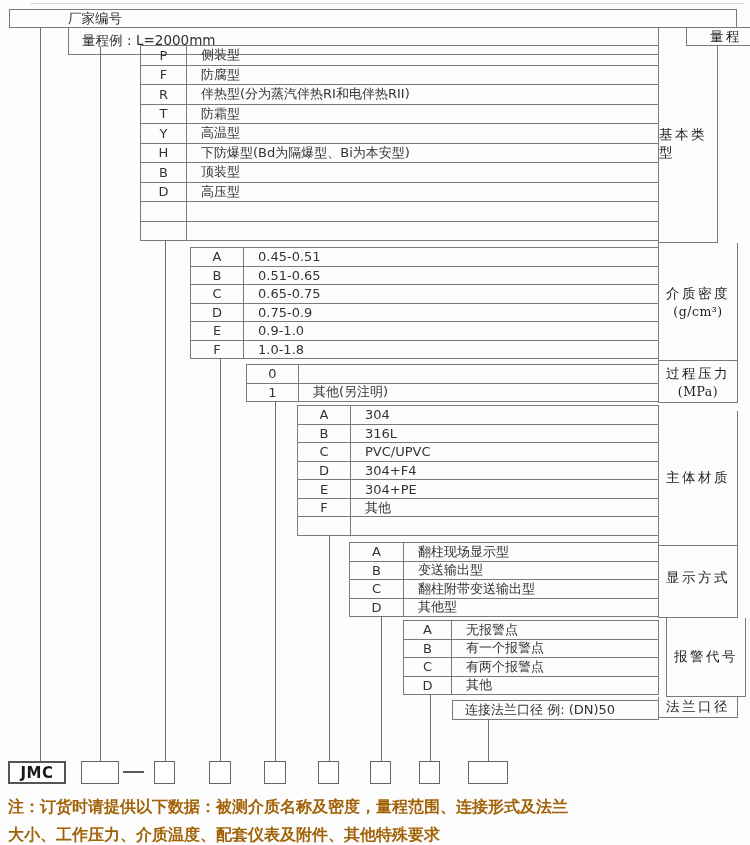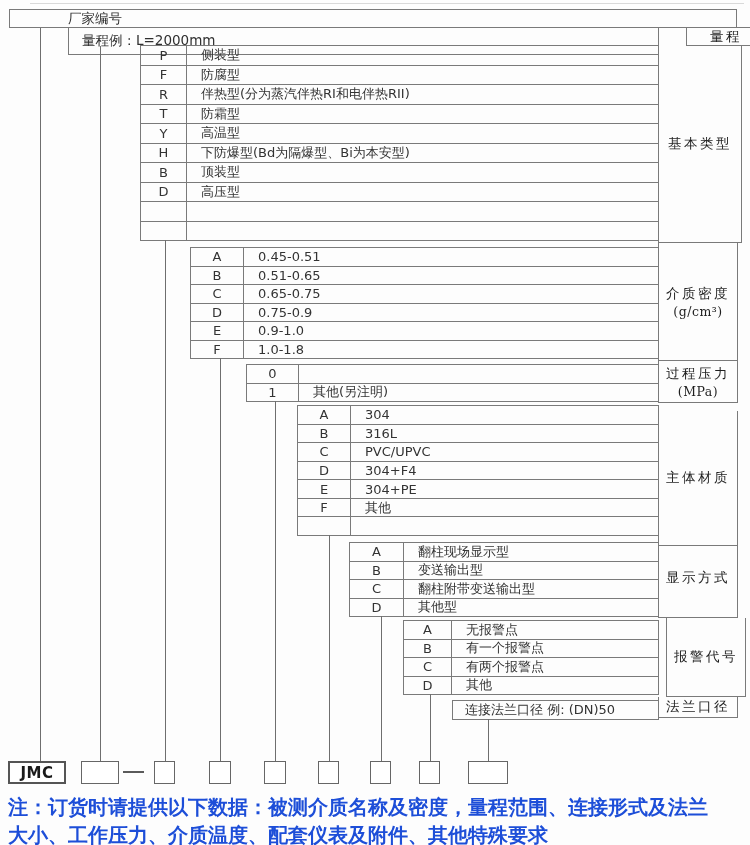--- a/index.html
+++ b/index.html
@@ -20,41 +20,41 @@
           display:flex;flex-direction:column;align-items:center;justify-content:center;
           font-family:"DejaVu Serif","Liberation Serif",serif;color:#1f1f1f;}
   .rlabel .l1{font-size:13.5px;letter-spacing:2.5px;}
   .rlabel .l2{font-size:12.5px;letter-spacing:0.5px;margin-top:1px;}
   .connector{position:absolute;width:1px;background:#6e6e6e;}
   .cbox{position:absolute;box-sizing:border-box;border:1px solid #666;background:#fff;}
   .jmcbox{position:absolute;box-sizing:border-box;border:2px solid #555;background:#fff;
           display:flex;align-items:center;justify-content:center;
           font-weight:bold;font-size:15px;color:#1a1a1a;letter-spacing:0.5px;}
   .dash{position:absolute;height:2px;background:#5a5a5a;}
-  .note-line{position:absolute;left:8px;font-weight:bold;font-size:20px;line-height:28px;
-             white-space:nowrap;color:#1d4ed8;}
+  .note-line{position:absolute;left:8px;font-weight:bold;font-size:16px;line-height:28px;
+             white-space:nowrap;color:#a16207;}
 </style>
 </head>
 <body>
 
 <div id="app">
   <div class="hairline" style="left:30px;top:3px;width:714px;"></div>
 
   <div class="hrow" style="left:9px;top:9px;width:728px;height:19px;padding-left:58px;text-align:right;">
     <span>厂家编号</span>
   </div>
   <div class="hrow" style="left:68px;top:27px;width:591px;height:28px;padding-left:13px;">
     <span>量程例：L=2000mm</span>
   </div>
 
   <div id="right-col">
       <div class="rlabel" style="left: 658px; top: 27px; width: 80px; height: 19px; margin-left: 28px;">
         <div class="l1">量程</div>
       </div>
-      <div class="rlabel" style="left: 658px; top: 46px; width: 84px; height: 197px; border-top: none;">
+      <div class="rlabel" style="left: 658px; top: 46px; width: 60px; height: 197px; border-top: none;">
         <div class="l1">基本类型</div>
       </div>
       <div class="rlabel" style="left: 658px; top: 243px; width: 80px; height: 118px; border-top: none;">
         <div class="l1">介质密度</div>
         <div class="l2">(g/cm³)</div>
       </div>
       <div class="rlabel" style="left: 658px; top: 361px; width: 80px; height: 42px; border-top: none;">
         <div class="l1">过程压力</div>
         <div class="l2">(MPa)</div>
       </div>

